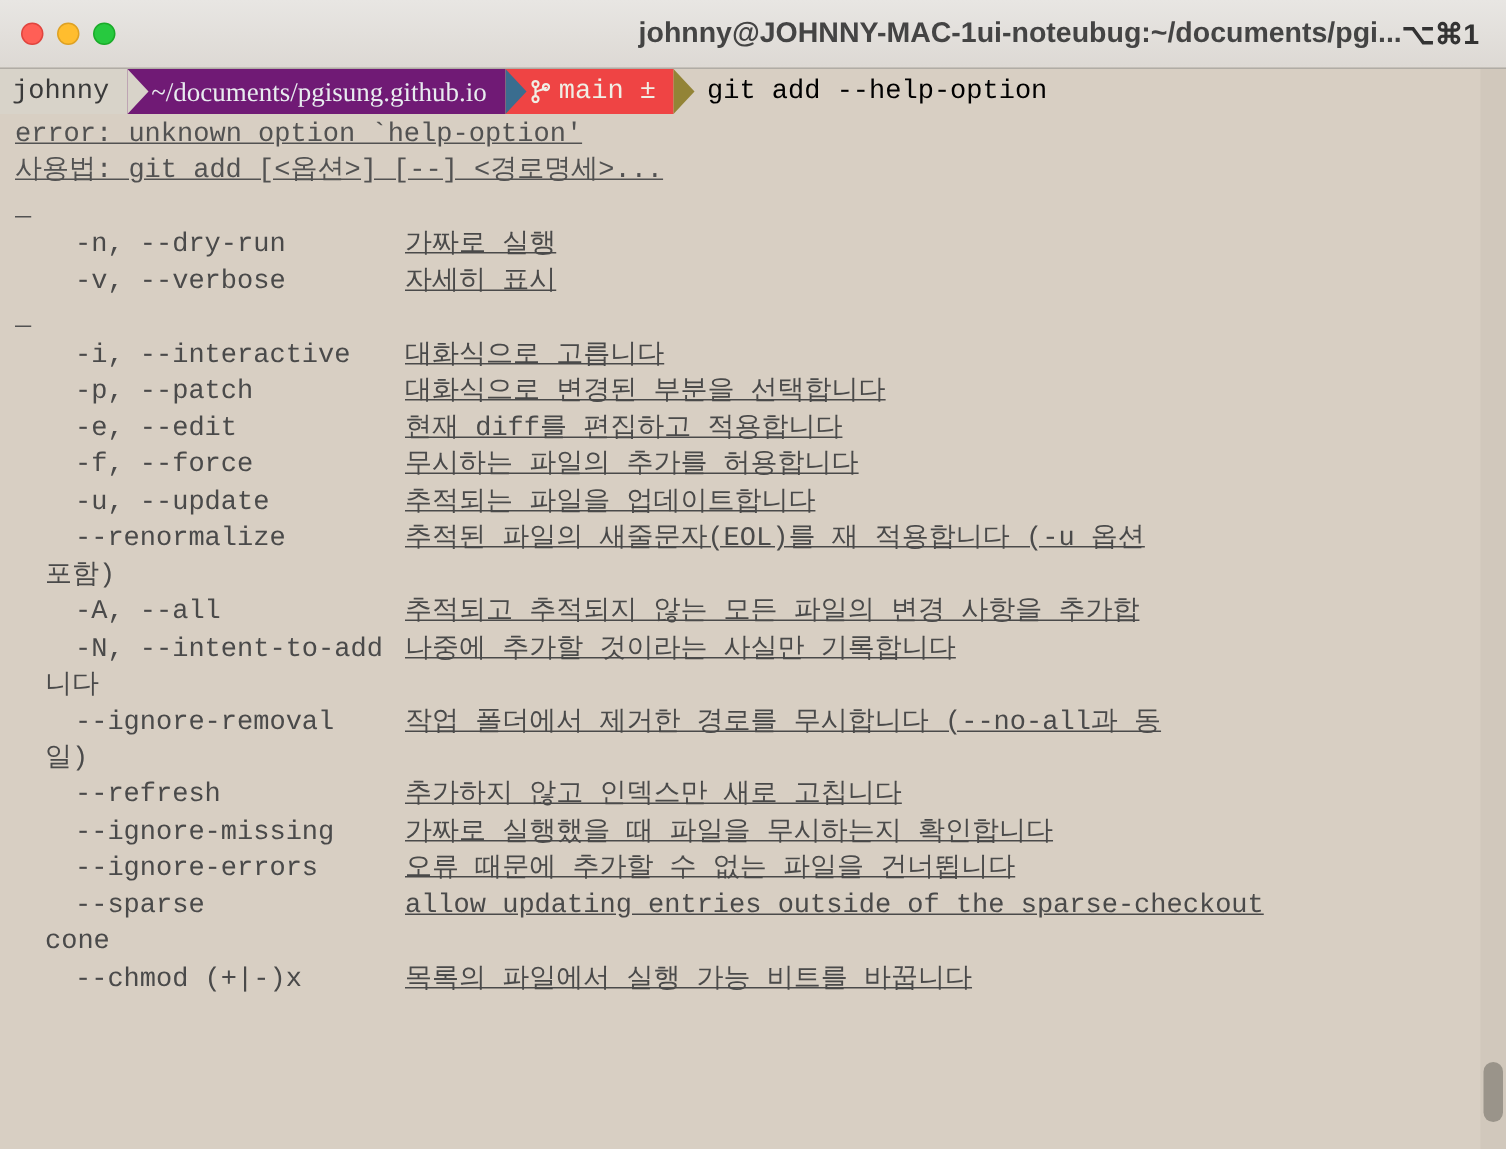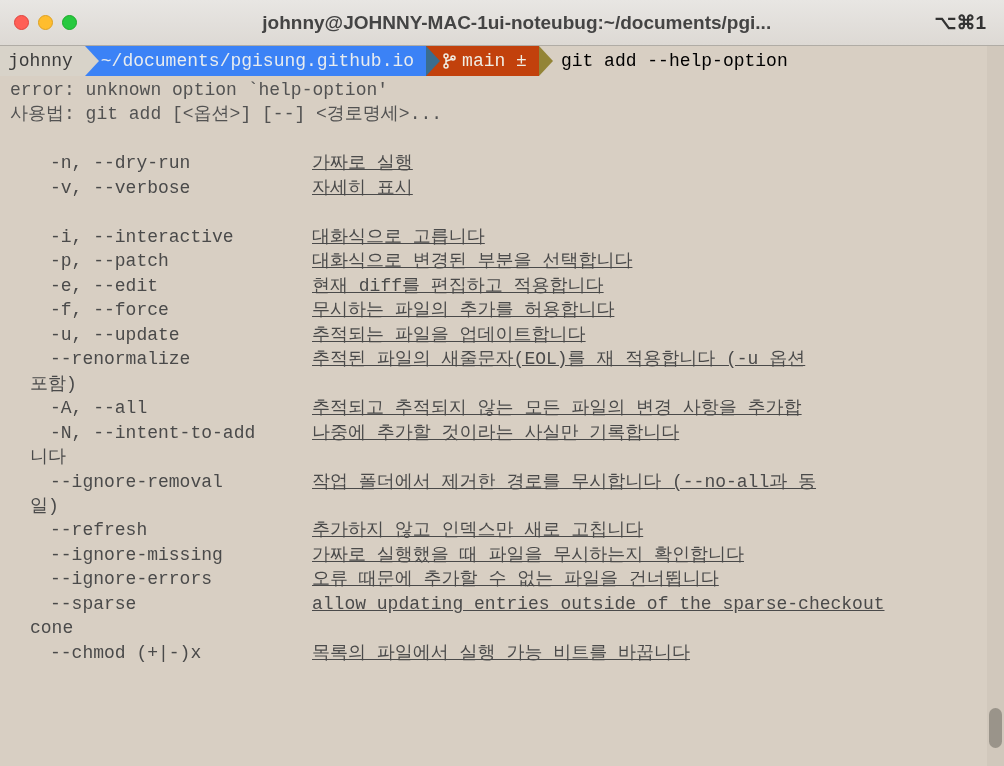--- a/index.html
+++ b/index.html
@@ -28,21 +28,21 @@
     .light {
       width: 15px;
       height: 15px;
       border-radius: 50%;
     }
     .light.red { background: #ff5f56; border: 0.5px solid #e0443e; }
     .light.yellow { background: #ffbd2e; border: 0.5px solid #dea123; }
     .light.green { background: #27c93f; border: 0.5px solid #1aab29; }
     .title {
       flex: 1;
-      text-align: center;
+      text-align: right;
       padding-left: 22px;
       font-family: -apple-system, BlinkMacSystemFont, "Helvetica Neue", sans-serif;
       font-weight: 700;
       font-size: 19px;
       color: #444;
       white-space: nowrap;
       overflow: hidden;
       text-overflow: ellipsis;
     }
     .shortcut {
@@ -78,43 +78,43 @@
       right: -14px;
       top: 0;
       width: 0;
       height: 0;
       border-top: 15px solid transparent;
       border-bottom: 15px solid transparent;
       z-index: 2;
     }
     .seg.user { background: #d8d3c9; color: #3a3a3a; padding-left: 8px; }
     .seg.user::after { border-left: 14px solid #d8d3c9; }
-    .seg.path { background: #3b82f6; color: #e8ecef; }
+    .seg.path { background: #701a75; color: #e8ecef; font-family: Liberation Serif, serif; }
     .seg.path::after { border-left: 14px solid #3a6d8f; }
-    .seg.branch { background: #c2410c; color: #f0eee4; }
+    .seg.branch { background: #ef4444; color: #f0eee4; }
     .seg.branch::after { border-left: 14px solid #938436; }
     .branch-icon {
       margin-right: 6px;
       display: inline-flex;
     }
     .cmd {
       padding-left: 22px;
       color: #000000;
       display: flex;
       align-items: center;
     }
     .output {
       padding: 0 6px 0 10px;
       white-space: pre;
       color: #525252;
+      text-decoration: underline;
     }
     .opt-row {
       display: flex;
       padding-left: 10px;
-      gap: 42px;
     }
     .opt-flag {
       width: 260px;
       padding-left: 40px;
       flex-shrink: 0;
     }
     .opt-desc {
       flex: 1;
       text-decoration: underline;
     }

